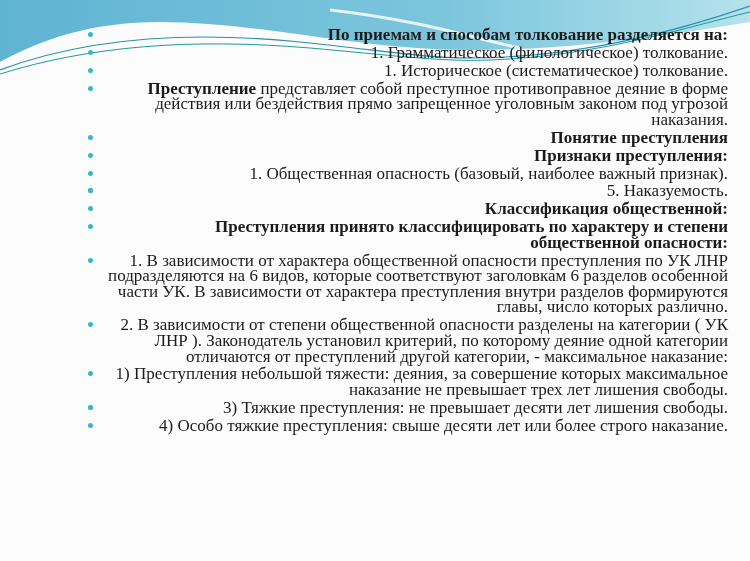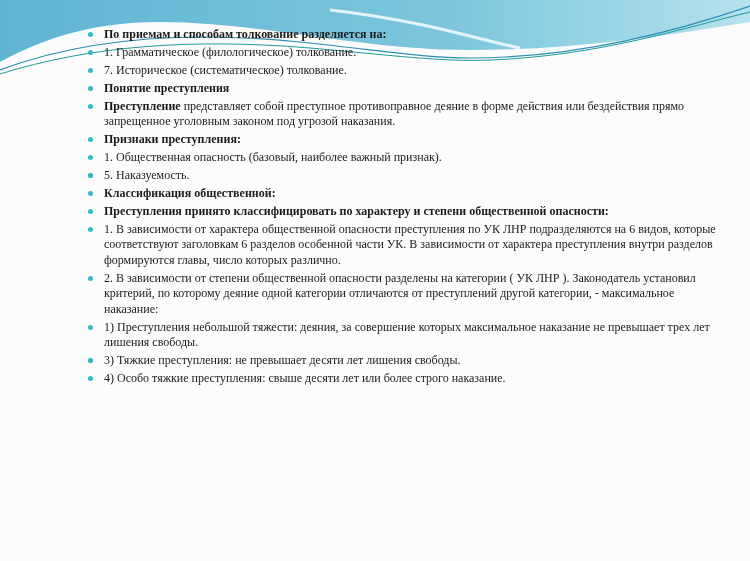--- a/index.html
+++ b/index.html
@@ -5,22 +5,23 @@
     html, body { margin: 0; padding: 0; }
     body {
       width: 750px; height: 561px; overflow: hidden; position: relative;
       background: #fcfcfc;
       font-family: "DejaVu Serif", "Liberation Serif", serif;
     }
     .slide { position: absolute; left: 0; top: 0; width: 750px; height: 561px; }
     .header-bg { position: absolute; left: 0; top: 0; width: 750px; height: 80px; }
     .content {
       position: absolute; left: 88px; top: 27px; width: 640px;
-      font-size: 12px; line-height: 15.6px; color: #1b1b1b;
+      font-size: 17px; line-height: 15.6px; color: #1b1b1b;
       font-family: "Liberation Serif", "DejaVu Serif", serif;
+      text-align: right;
     }
     .item { position: relative; padding-left: 16px; margin: 0 0 2.3px 0; }
     .bullet {
       position: absolute; left: 0; top: 5px; width: 5px; height: 5px;
       border-radius: 50%; background: #3ab7c5;
     }
     .b { font-weight: bold; }
     .i { }
   </style>
 </head>
@@ -37,23 +38,23 @@
     </defs>
     <path d="M0,0 H750 V22 C640,40 560,50 470,50 C360,50 260,22 160,22 C90,22 40,40 0,62 Z" fill="url(#hg)"></path>
     <path d="M0,70 C80,40 180,30 300,42 C380,50 420,58 470,58 C580,58 680,30 750,6" fill="none" stroke="#2a8fae" stroke-width="1.2"></path>
     <path d="M0,74 C90,46 190,38 310,48 C390,55 440,62 490,60 C600,56 690,26 750,12" fill="none" stroke="#1e9a9a" stroke-width="1"></path>
     <path d="M330,10 C420,20 480,40 520,48" fill="none" stroke="#ffffff" stroke-width="3" opacity="0.8"></path>
   </svg>
 
   <div class="content">
     <div class="item"><span class="bullet"></span><span class="b">По приемам и способам толкование разделяется на:</span></div>
     <div class="item"><span class="bullet"></span><span class="i">1. Грамматическое (филологическое) толкование.</span></div>
-    <div class="item"><span class="bullet"></span><span class="i">7. Историческое (систематическое) толкование.</span></div>
+    <div class="item"><span class="bullet"></span><span class="i">1. Историческое (систематическое) толкование.</span></div>
+    <div class="item"><span class="bullet"></span><span class="b">Преступление</span><span> представляет собой преступное противоправное деяние в форме действия или бездействия прямо запрещенное уголовным законом под угрозой наказания.</span></div>
     <div class="item"><span class="bullet"></span><span class="b">Понятие преступления</span></div>
-    <div class="item"><span class="bullet"></span><span class="b">Преступление</span><span> представляет собой преступное противоправное деяние в форме действия или бездействия прямо запрещенное уголовным законом под угрозой наказания.</span></div>
     <div class="item"><span class="bullet"></span><span class="b">Признаки преступления:</span></div>
     <div class="item"><span class="bullet"></span><span>1. Общественная опасность (базовый, наиболее важный признак).</span></div>
     <div class="item"><span class="bullet"></span></div>
     <div class="item"><span class="bullet"></span><span>5. Наказуемость.</span></div>
     <div class="item"><span class="bullet"></span><span class="b">Классификация общественной:</span></div>
     <div class="item"><span class="bullet"></span><span class="b">Преступления принято классифицировать по характеру и степени общественной опасности:</span></div>
     <div class="item"><span class="bullet"></span><span class="i">1. В зависимости от характера общественной опасности</span><span> преступления по УК ЛНР подразделяются на 6 видов, которые соответствуют заголовкам 6 разделов особенной части УК. В зависимости от характера преступления внутри разделов формируются главы, число которых различно.</span></div>
     <div class="item"><span class="bullet"></span><span class="i">2. В зависимости от степени общественной опасности</span><span> разделены на категории ( УК ЛНР ). Законодатель установил критерий, по которому деяние одной категории отличаются от преступлений другой категории, - максимальное наказание:</span></div>
     <div class="item"><span class="bullet"></span><span>1) Преступления небольшой тяжести: деяния, за совершение которых максимальное наказание не превышает трех лет лишения свободы.</span></div>
     <div class="item"><span class="bullet"></span></div>

